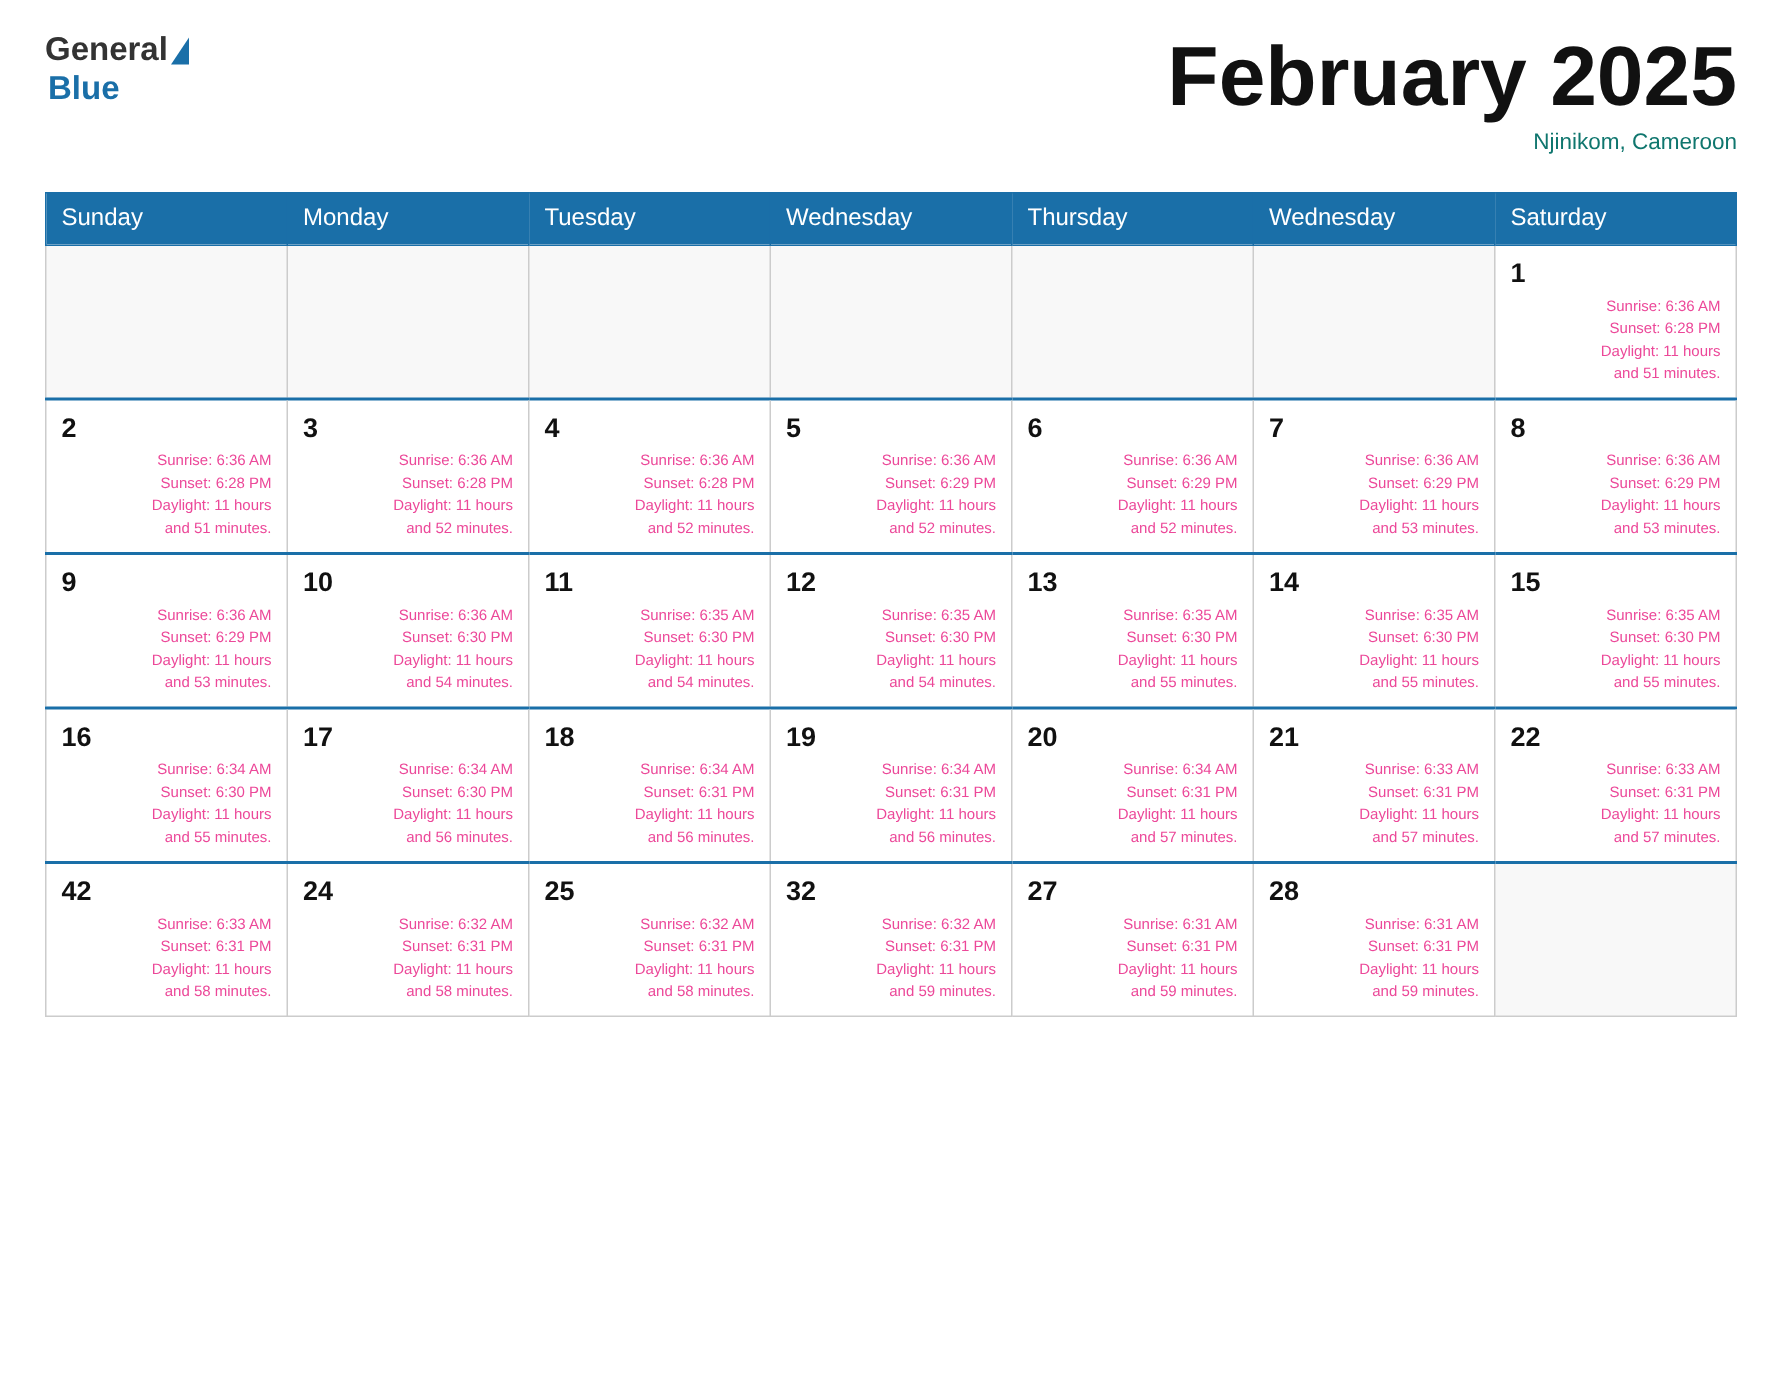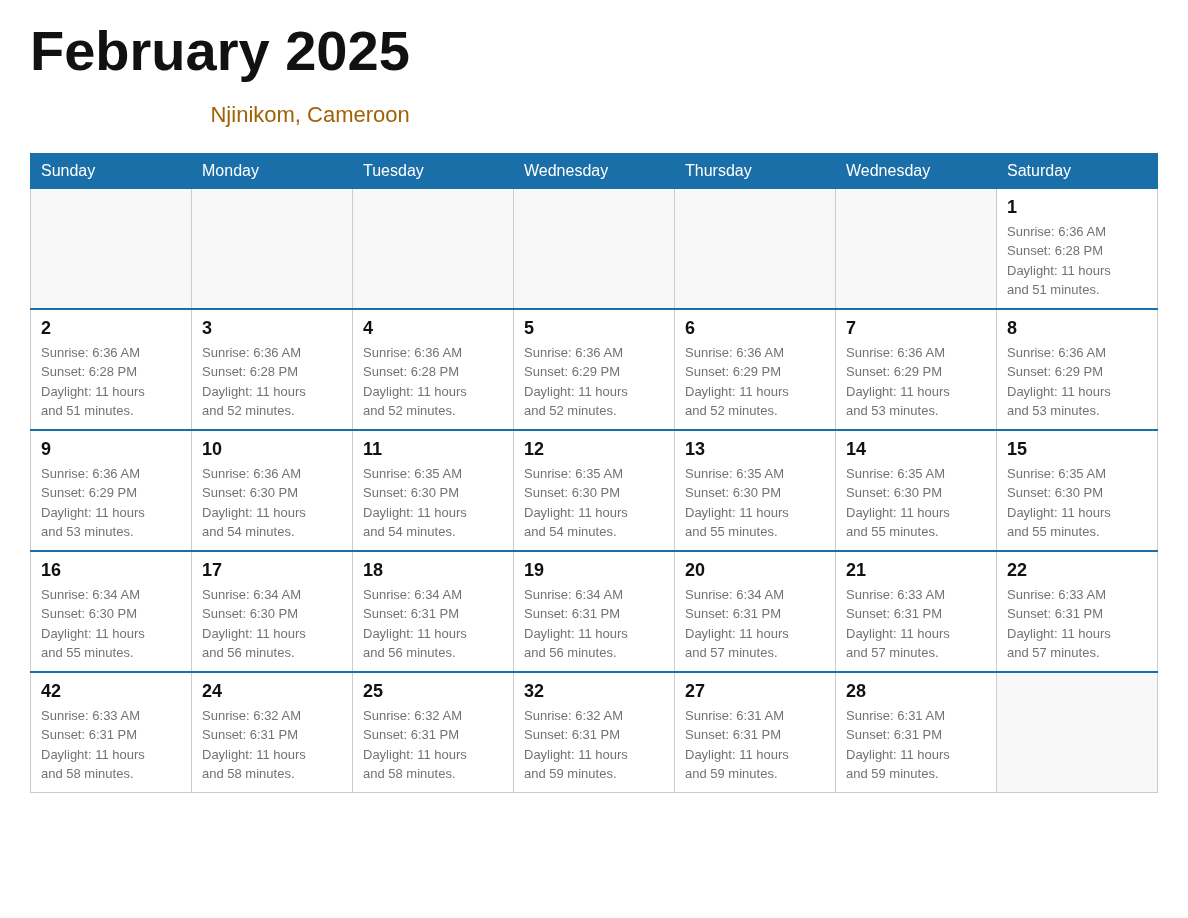--- a/index.html
+++ b/index.html
@@ -48,23 +48,23 @@
     .title-area {
       text-align: right;
     }
     .month-title {
       font-size: 56px;
       font-weight: bold;
       color: #111;
       line-height: 1.1;
     }
     .location {
-      font-size: 22px;
-      color: #a16207;
-      margin-top: 20px;
+      font-size: 15px;
+      color: #0f766e;
+      margin-top: 4px;
     }
     .calendar {
       width: 100%;
       border-collapse: collapse;
       margin-top: 25px;
     }
     .calendar th {
       background-color: #1a6fa8;
       color: #fff;
       font-size: 16px;
@@ -83,35 +83,43 @@
       color: #333;
     }
     .day-number {
       font-size: 18px;
       font-weight: bold;
       color: #111;
       display: block;
       margin-bottom: 4px;
     }
     .day-info {
-      font-size: 13px;
-      color: #737373;
+      font-size: 10px;
+      color: #ec4899;
       line-height: 1.5;
+      text-align: right;
     }
     .empty-cell {
       background: #f8f8f8;
     }
     .row-divider td {
       border-top: 2px solid #1a6fa8;
     }
   </style>
 </head>
 <body>
 
 <div class="header-top">
+  <div class="logo-wrapper">
+    <div class="logo-row1">
+      <span class="logo-text-general">General</span>
+      <span class="logo-triangle"></span>
+    </div>
+    <div class="logo-row2">Blue</div>
+  </div>
   <div class="title-area">
     <div class="month-title">February 2025</div>
     <div class="location">Njinikom, Cameroon</div>
   </div>
 </div>
 
 <table class="calendar">
   <thead>
     <tr>
     <th>Sunday</th>

